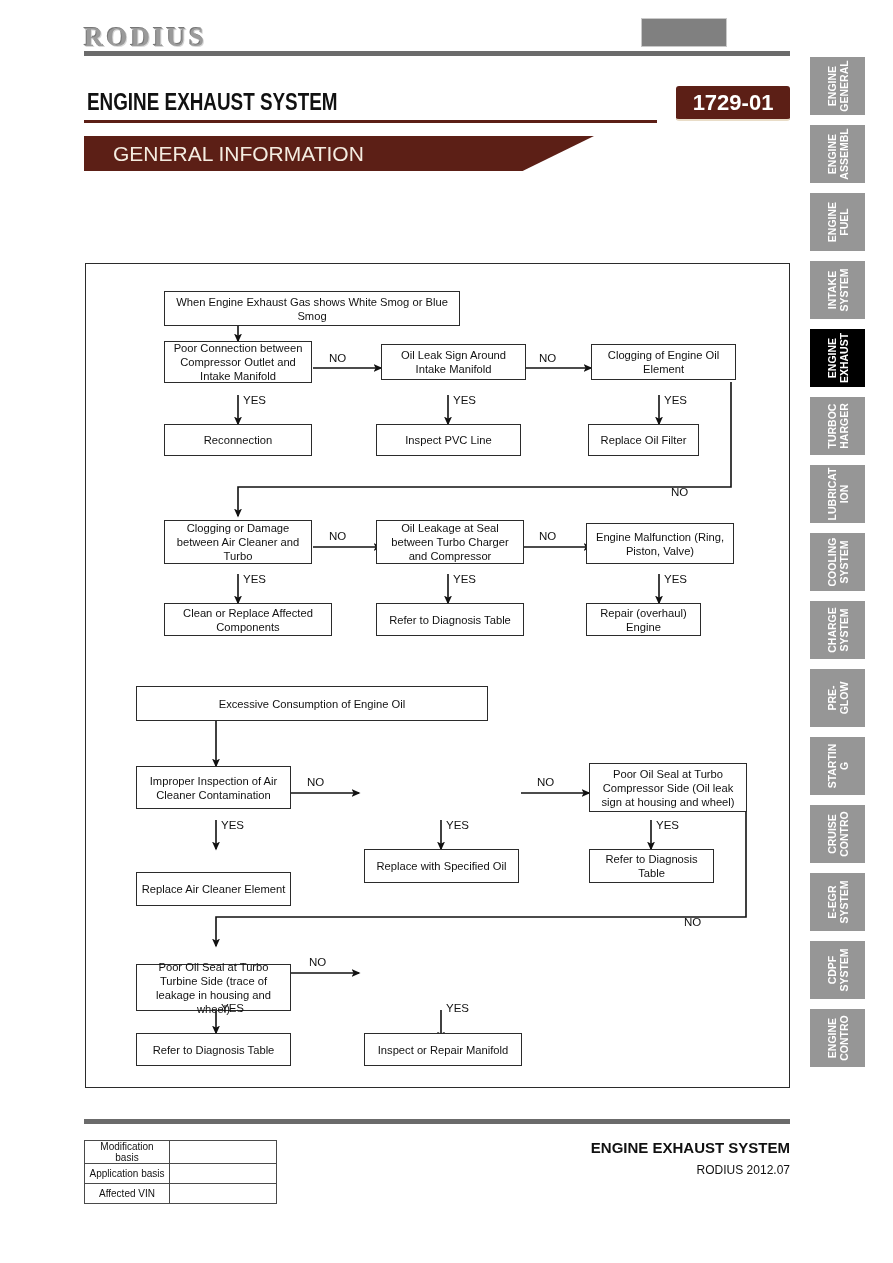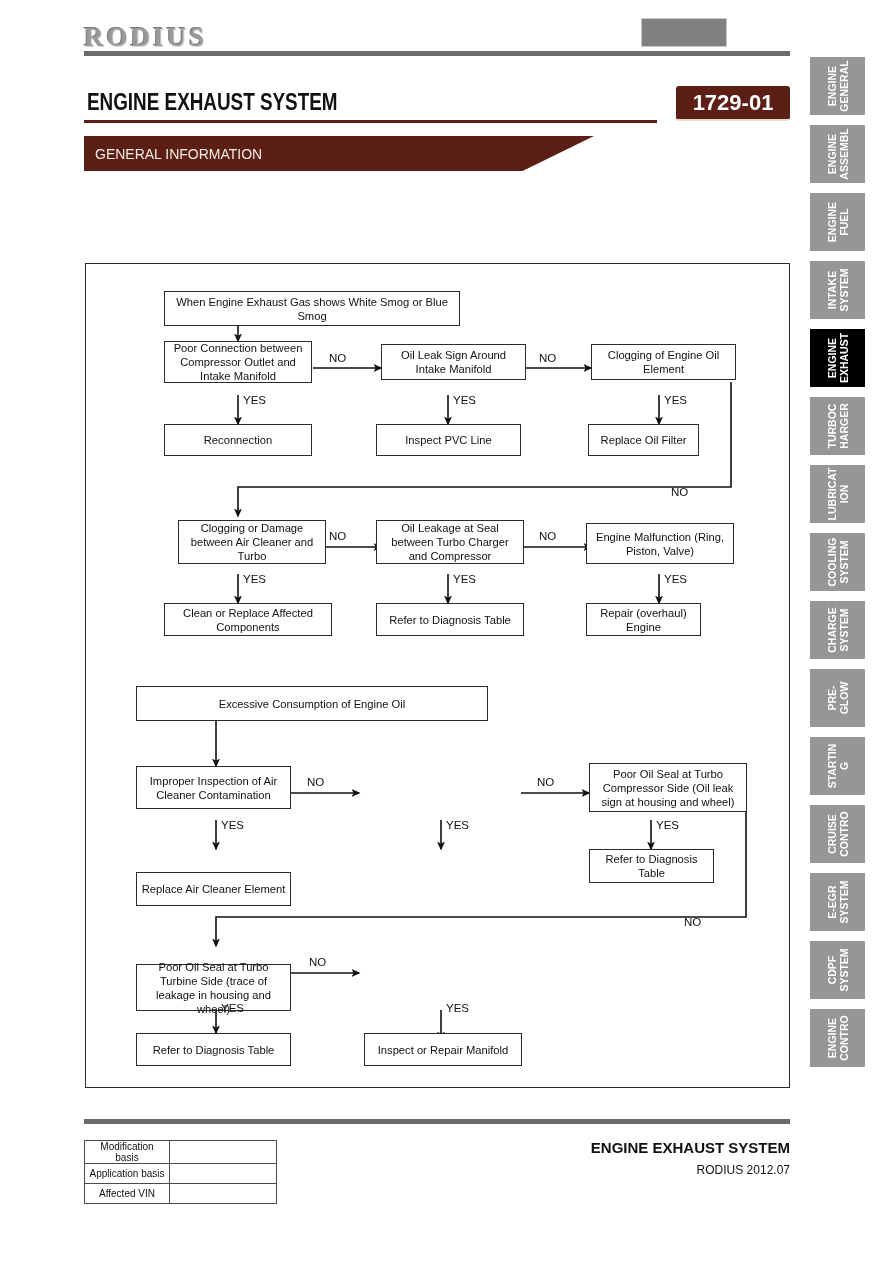--- a/index.html
+++ b/index.html
@@ -85,24 +85,24 @@
     border-bottom: 2px solid #e9ddc8;
   }
   #subsection-banner {
     position: absolute;
     left: 84px;
     top: 136px;
     width: 510px;
     height: 35px;
     background: #5c1f16;
     color: #f4ece0;
-    font-size: 14px;
+    font-size: 21px;
     display: flex;
     align-items: center;
-    padding-left: 11px;
+    padding-left: 29px;
     box-sizing: border-box;
     clip-path: polygon(0 0, 100% 0, 86% 100%, 0 100%);
   }
 
   
   #side-tabs {
     position: absolute;
     left: 810px;
     top: 57px;
     width: 55px;
@@ -355,31 +355,32 @@
   </svg>
 
   <div class="node" style="left:78px;top:27px;width:296px;height:35px;">When Engine Exhaust Gas shows White Smog or Blue Smog</div>
   <div class="node" style="left:78px;top:77px;width:148px;height:42px;">Poor Connection between Compressor Outlet and Intake Manifold</div>
   <div class="node" style="left:295px;top:80px;width:145px;height:36px;">Oil Leak Sign Around Intake Manifold</div>
   <div class="node" style="left:505px;top:80px;width:145px;height:36px;">Clogging of Engine Oil Element</div>
   <div class="node" style="left:78px;top:160px;width:148px;height:32px;">Reconnection</div>
   <div class="node" style="left:290px;top:160px;width:145px;height:32px;">Inspect PVC Line</div>
   <div class="node" style="left:502px;top:160px;width:111px;height:32px;">Replace Oil Filter</div>
 
-  <div class="node" style="left:92px;top:256px;width:148px;height:44px;">Clogging or Damage between Air Cleaner and Turbo</div>
+  <div class="node" style="left:78px;top:256px;width:148px;height:44px;">Clogging or Damage between Air Cleaner and Turbo</div>
   <div class="node" style="left:290px;top:256px;width:148px;height:44px;">Oil Leakage at Seal between Turbo Charger and Compressor</div>
   <div class="node" style="left:500px;top:259px;width:148px;height:41px;">Engine Malfunction (Ring, Piston, Valve)</div>
   <div class="node" style="left:78px;top:339px;width:168px;height:33px;">Clean or Replace Affected Components</div>
   <div class="node" style="left:290px;top:339px;width:148px;height:33px;">Refer to Diagnosis Table</div>
   <div class="node" style="left:500px;top:339px;width:115px;height:33px;">Repair (overhaul) Engine</div>
 
   <div class="node" style="left:50px;top:422px;width:352px;height:35px;">Excessive  Consumption  of Engine  Oil</div>
   <div class="node" style="left:50px;top:502px;width:155px;height:43px;">Improper Inspection of Air Cleaner Contamination</div>
   <div class="node" style="left:503px;top:499px;width:158px;height:49px;">Poor Oil Seal at Turbo Compressor Side (Oil leak sign at housing and wheel)</div>
   <div class="node" style="left:50px;top:585px;width:155px;height:34px;margin-top:23px;">Replace Air Cleaner Element</div>
+  <div class="node" style="left:278px;top:585px;width:155px;height:34px;">Replace with Specified Oil</div>
   <div class="node" style="left:503px;top:585px;width:125px;height:34px;">Refer to Diagnosis Table</div>
 
   <div class="node" style="left:50px;top:682px;width:155px;height:47px;margin-top:18px;">Poor Oil Seal at Turbo Turbine Side (trace of leakage in housing and wheel)</div>
   <div class="node" style="left:50px;top:769px;width:155px;height:33px;">Refer to Diagnosis Table</div>
   <div class="node" style="left:278px;top:769px;width:158px;height:33px;">Inspect or Repair Manifold</div>
 
   <div class="edge-label" style="left:243px;top:88px;">NO</div>
   <div class="edge-label" style="left:453px;top:88px;">NO</div>
   <div class="edge-label" style="left:157px;top:130px;">YES</div>
   <div class="edge-label" style="left:367px;top:130px;">YES</div>

